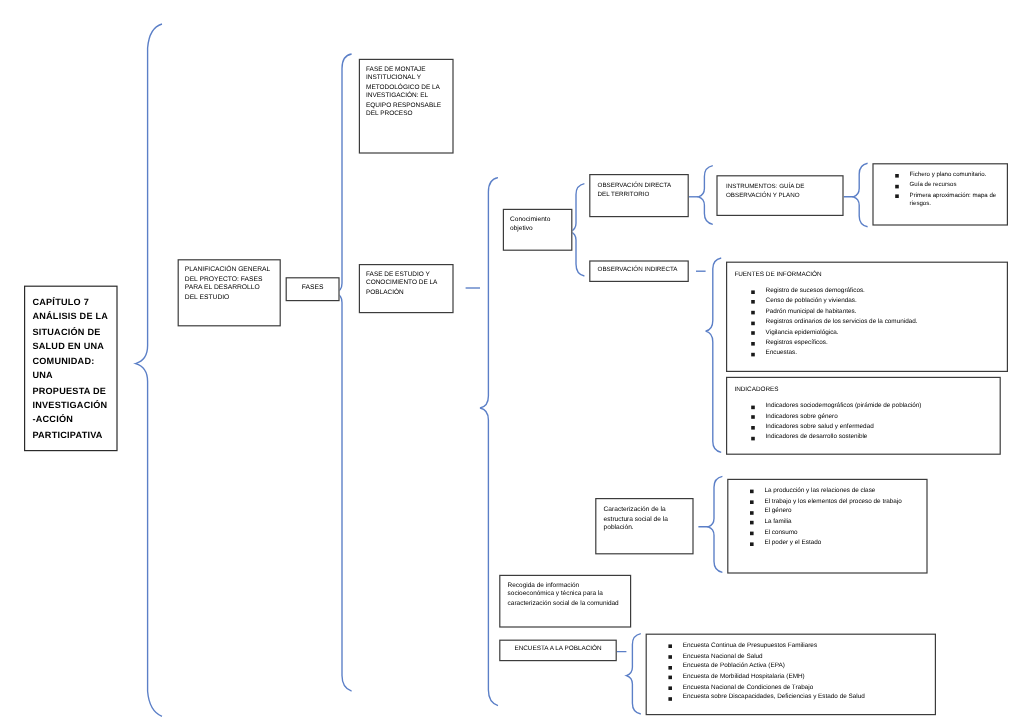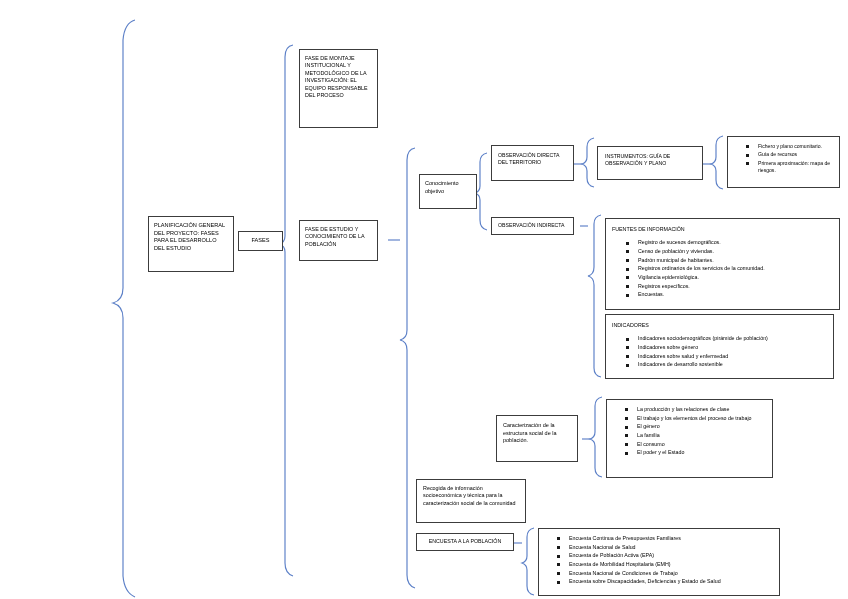--- a/index.html
+++ b/index.html
@@ -91,20 +91,21 @@
     <path d="M601 215 C 596 216 594 219 594 224 L 594 267 C 594 272 592 275 588 276 C 592 277 594 280 594 285 L 594 368 C 594 373 596 376 601 377"></path>
     <path d="M580 226 L 588 226"></path>
 
     <path d="M602 397 C 597 398 595 401 595 406 L 595 432 C 595 436 593 438 590 439 C 593 440 595 442 595 446 L 595 468 C 595 473 597 476 602 477"></path>
     <path d="M582 439 L 590 439"></path>
 
     <path d="M534 528 C 529 529 527 532 527 537 L 527 556 C 527 560 525 562 522 563 C 525 564 527 566 527 570 L 527 586 C 527 591 529 594 534 595"></path>
     <path d="M514 543 L 522 543"></path>
   </svg>
 
+  <div class="box thick b-title" style="left:20px;top:238px;width:78px;height:138px;font-size:7.6px;line-height:1.62;padding:7px 6px;">CAPÍTULO 7 ANÁLISIS DE LA SITUACIÓN DE SALUD EN UNA COMUNIDAD: UNA PROPUESTA DE INVESTIGACIÓN -ACCIÓN PARTICIPATIVA</div>
 
   <div class="box" style="left:148px;top:216px;width:86px;height:56px;font-size:5.6px;padding:5px 5px;">PLANIFICACIÓN GENERAL DEL PROYECTO: FASES PARA EL DESARROLLO DEL ESTUDIO</div>
 
   <div class="box" style="left:238px;top:231px;width:45px;height:20px;font-size:5.6px;display:flex;align-items:center;justify-content:center;">FASES</div>
 
   <div class="box" style="left:299px;top:49px;width:79px;height:79px;font-size:5.4px;padding:5px 5px;">FASE DE MONTAJE INSTITUCIONAL Y METODOLÓGICO DE LA INVESTIGACIÓN: EL EQUIPO RESPONSABLE DEL PROCESO</div>
 
   <div class="box" style="left:299px;top:220px;width:79px;height:41px;font-size:5.4px;padding:5px 5px;">FASE DE ESTUDIO Y CONOCIMIENTO DE LA POBLACIÓN</div>
 
   <div class="box" style="left:419px;top:174px;width:58px;height:35px;font-size:5.5px;padding:5px 5px;">Conocimiento objetivo</div>

